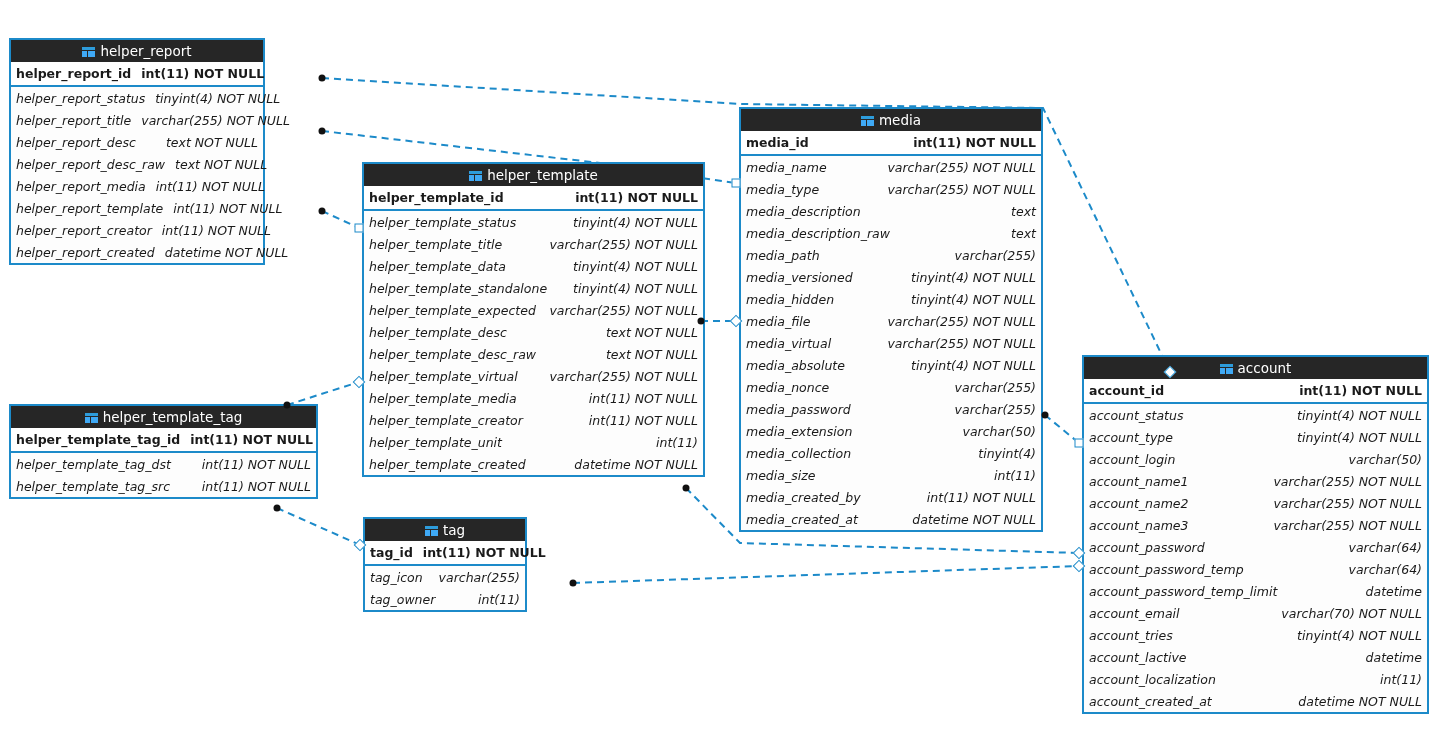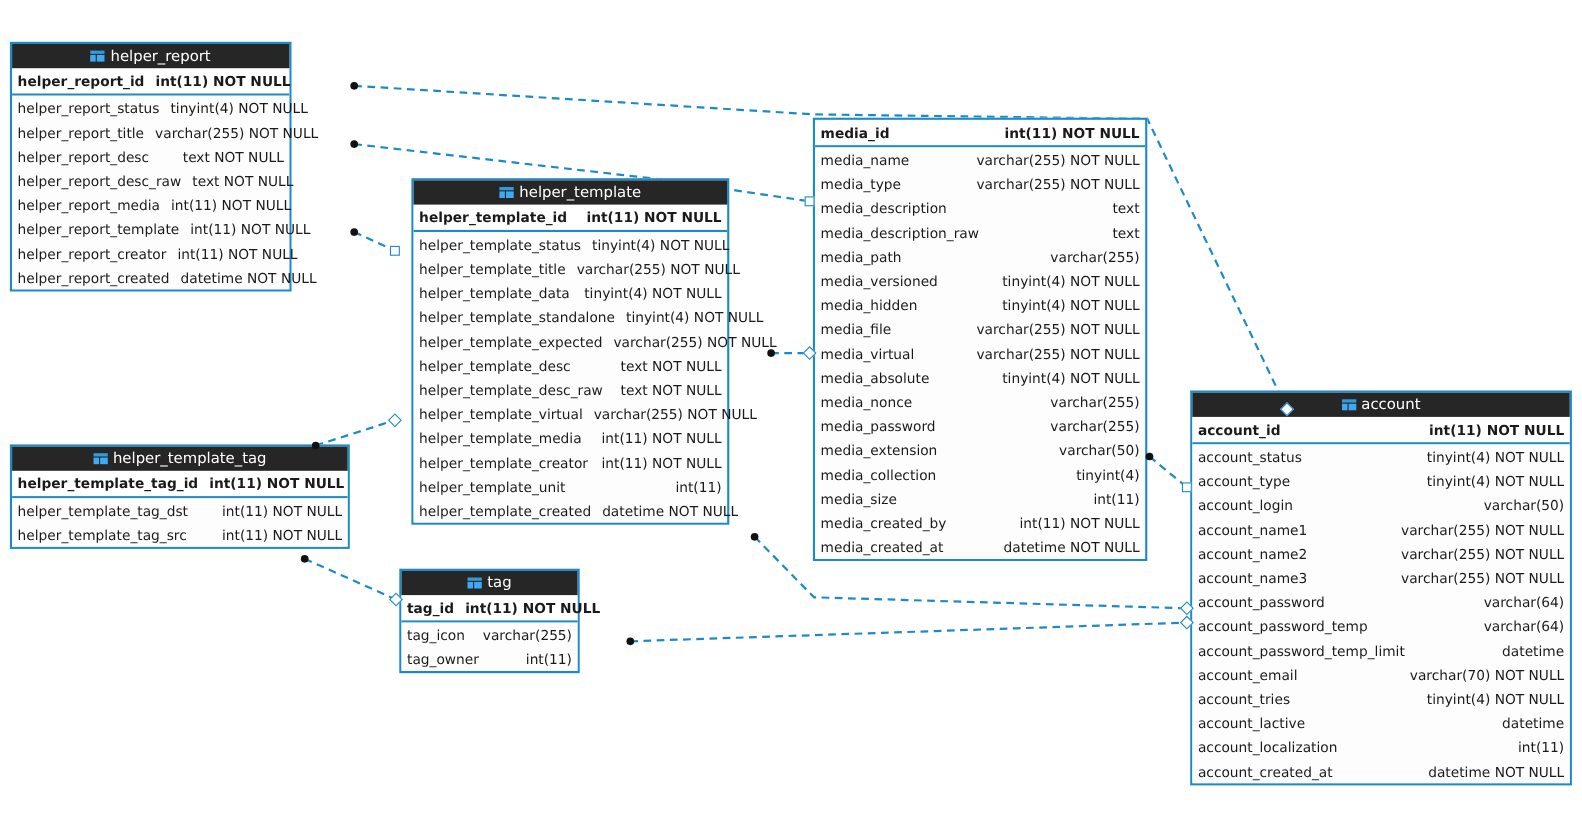--- a/index.html
+++ b/index.html
@@ -50,21 +50,21 @@
     height:22px;
     padding:0 5px;
     font-size:12.5px;
     color:#1a1a1a;
     white-space:nowrap;
     box-sizing:border-box;
   }
   .pk-row .row{font-weight:bold;height:23px;border-radius:10px;}
   .row .col-name{text-align:left;}
   .row .col-type{text-align:right;padding-left:10px;}
-  .fields{background:#fdfdfd;}
+  .fields{background:#fdfdfd;font-style:italic;}
 
   .ep{position:absolute;border-radius:50%;background:#111111;width:7px;height:7px;
       transform:translate(-50%,-50%);}
   .mk-square{position:absolute;width:9px;height:9px;border:1.6px solid #1c8ac9;
       background:#ffffff;box-sizing:border-box;transform:translate(-50%,-50%);}
   .mk-diamond{position:absolute;width:9px;height:9px;border:1.6px solid #1c8ac9;
       background:#ffffff;box-sizing:border-box;transform:translate(-50%,-50%) rotate(45deg);}
 </style>
 </head>
 <body>
@@ -117,21 +117,21 @@
         <div class="row">
           <span class="col-name">helper_report_creator</span>
           <span class="col-type">int(11) NOT NULL</span>
         </div>
         <div class="row">
           <span class="col-name">helper_report_created</span>
           <span class="col-type">datetime NOT NULL</span>
         </div>
       </div>
     </div>
-    <div class="table-box" style="left: 374px; top: 162px; width: 289px;">
+    <div class="table-box" style="left: 362px; top: 162px; width: 343px;">
       <div class="tbl-header"><span class="tbl-icon"><i class="b1"></i><i class="b2"></i><i class="b3"></i></span><span>helper_template</span></div>
       <div class="pk-row">
         <div class="row">
           <span class="col-name">helper_template_id</span>
           <span class="col-type">int(11) NOT NULL</span>
         </div>
       </div>
       <div class="fields">
         <div class="row">
           <span class="col-name">helper_template_status</span>
@@ -177,20 +177,21 @@
           <span class="col-name">helper_template_unit</span>
           <span class="col-type">int(11)</span>
         </div>
         <div class="row">
           <span class="col-name">helper_template_created</span>
           <span class="col-type">datetime NOT NULL</span>
         </div>
       </div>
     </div>
     <div class="table-box" style="left: 739px; top: 107px; width: 304px;">
+      <div class="tbl-header"><span class="tbl-icon"><i class="b1"></i><i class="b2"></i><i class="b3"></i></span><span>media</span></div>
       <div class="pk-row">
         <div class="row">
           <span class="col-name">media_id</span>
           <span class="col-type">int(11) NOT NULL</span>
         </div>
       </div>
       <div class="fields">
         <div class="row">
           <span class="col-name">media_name</span>
           <span class="col-type">varchar(255) NOT NULL</span>

